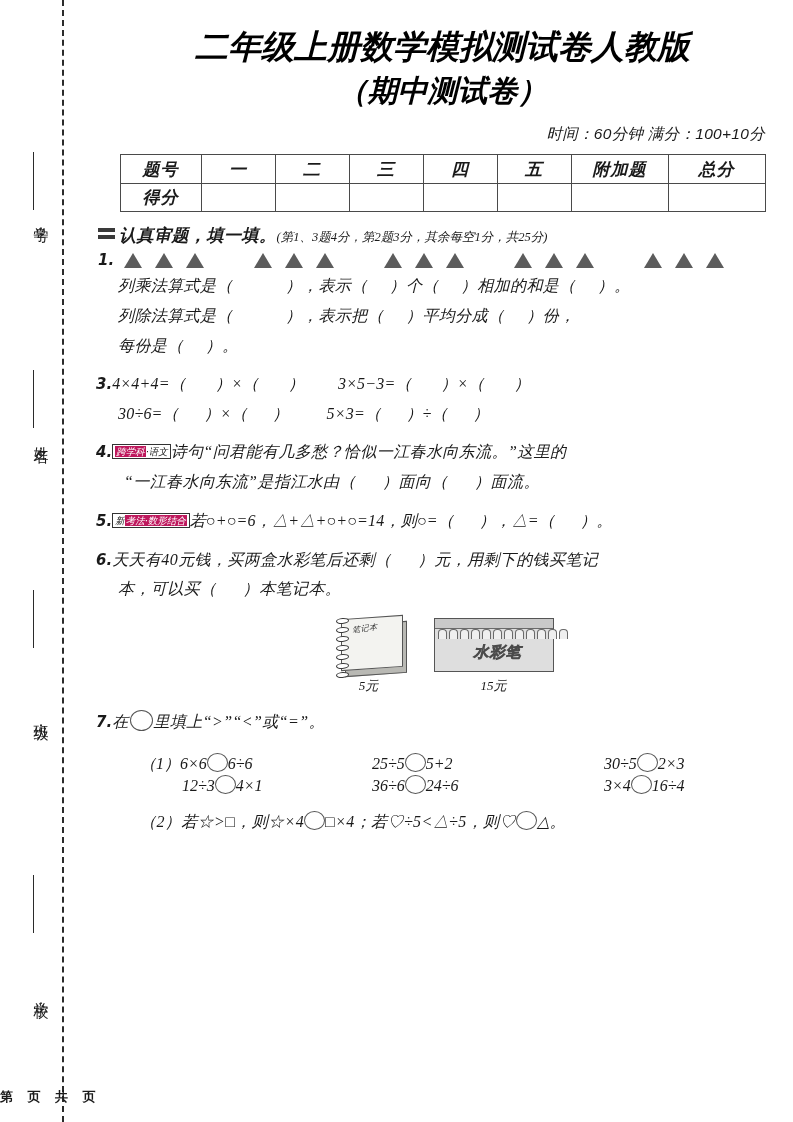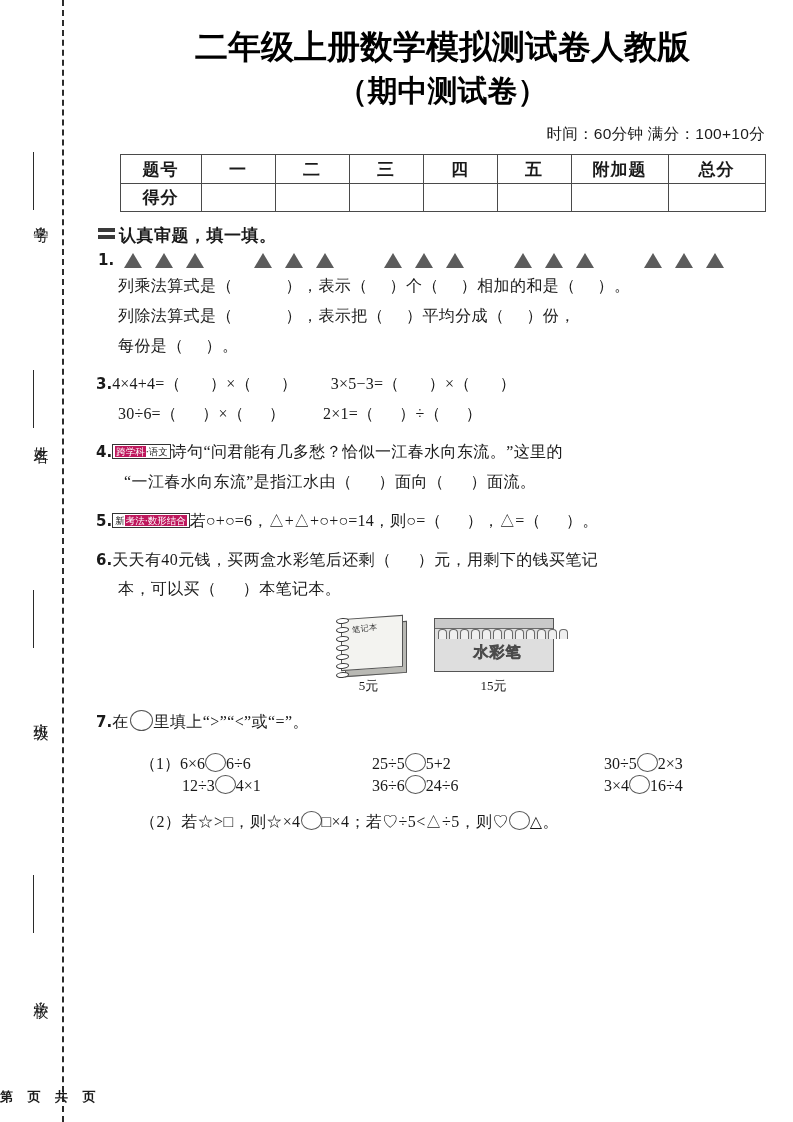--- a/index.html
+++ b/index.html
@@ -34,21 +34,21 @@
     color:#1a1a1a;
     white-space:nowrap;
   }
   .vrule{
     position:absolute;left:33px;width:0;height:58px;
     border-left:1.5px solid #2b2b2b;
   }
 
   
   .content{
-    position:absolute;left:92px;top:0;width:701px;height:1010px;
+    position:absolute;left:92px;top:0;width:701px;height:1010px;font-style:italic;
   }
   .title{
     margin:0;padding:0;
     text-align:center;
     font-family:"DejaVu Sans", sans-serif;
     font-weight:bold;
     font-size:33px;
     line-height:1.18;
     letter-spacing:0px;
     color:#000;
@@ -296,20 +296,21 @@
         <td></td>
         <td></td>
         <td></td>
       </tr>
     </tbody>
       </table>
 
     <div class="sec-head">
       <span class="sec-num"></span>
       <span class="sec-title">认真审题，填一填。</span>
+      <span class="sec-note">(第1、3题4分，第2题3分，其余每空1分，共25分)</span>
     </div>
 
     <div class="tri-row">
       <span class="qn" style="margin-right:10px;">1.</span>
       <span class="tri-group">
           <i class="tri"></i>
           <i class="tri"></i>
           <i class="tri"></i>
         </span>
       <span class="tri-group">
@@ -336,21 +337,21 @@
 
     <div class="q" style="margin-top:2px;">
       <span class="line indent">列乘法算式是（            ），表示（     ）个（     ）相加的和是（     ）。</span>
       <span class="line indent">列除法算式是（            ），表示把（     ）平均分成（     ）份，</span>
       <span class="line indent">每份是（     ）。</span>
     </div>
 
 
     <div class="q">
       <span class="line"><span class="qn">3.</span><span class="mathrow" style="display:inline;">4×4+4=（       ）×（       ）        3×5−3=（       ）×（       ）</span></span>
-      <span class="line mathrow indent" style="padding-left:22px;">30÷6=（      ）×（      ）         2×1=（      ）÷（      ）</span>
+      <span class="line mathrow indent" style="padding-left:22px;">30÷6=（      ）×（      ）         5×3=（      ）÷（      ）</span>
     </div>
 
     <div class="q">
       <span class="line"><span class="qn">4.</span><span class="badge"><b>跨学科</b><span>·语文</span></span><span>诗句“问君能有几多愁？恰似一江春水向东流。”这里的</span></span>
       <span class="line indent" style="padding-left:28px;">“一江春水向东流”是指江水由（      ）面向（      ）面流。</span>
     </div>
 
     <div class="q">
       <span class="line"><span class="qn">5.</span><span class="badge"><span>新</span><b>考法·数形结合</b></span><span class="mathrow" style="display:inline;">若○+○=6，△+△+○+○=14，则○=（      ），△=（      ）。</span></span>
     </div>

